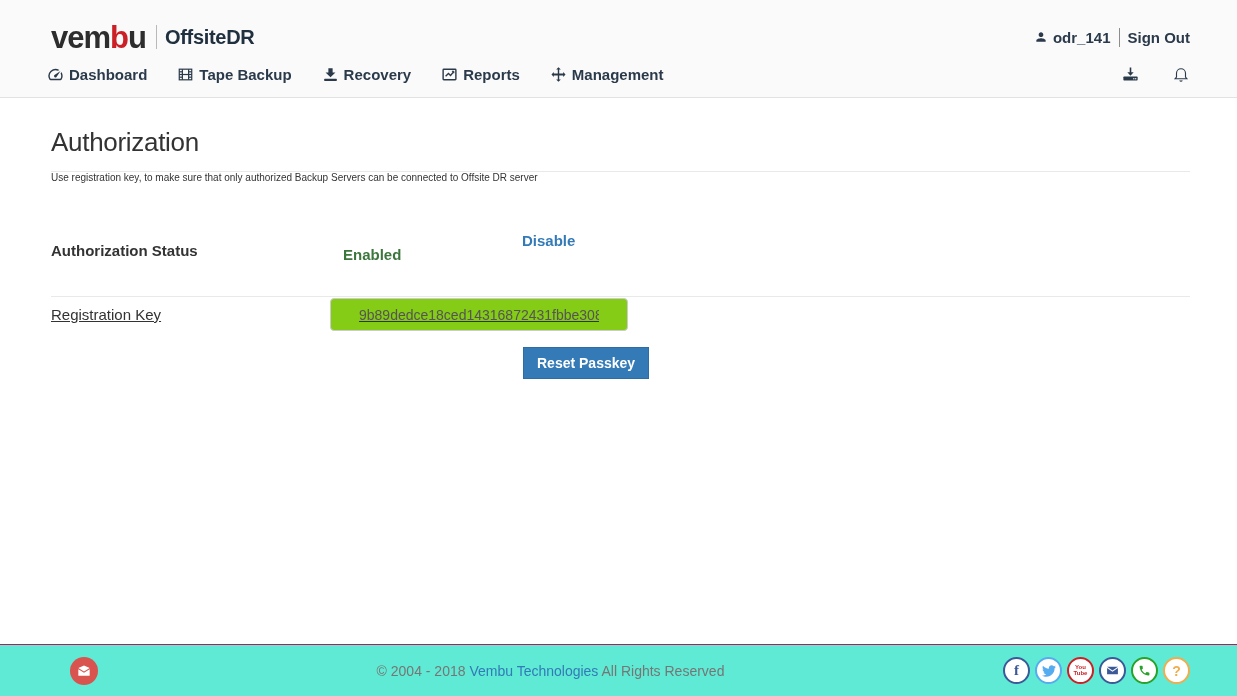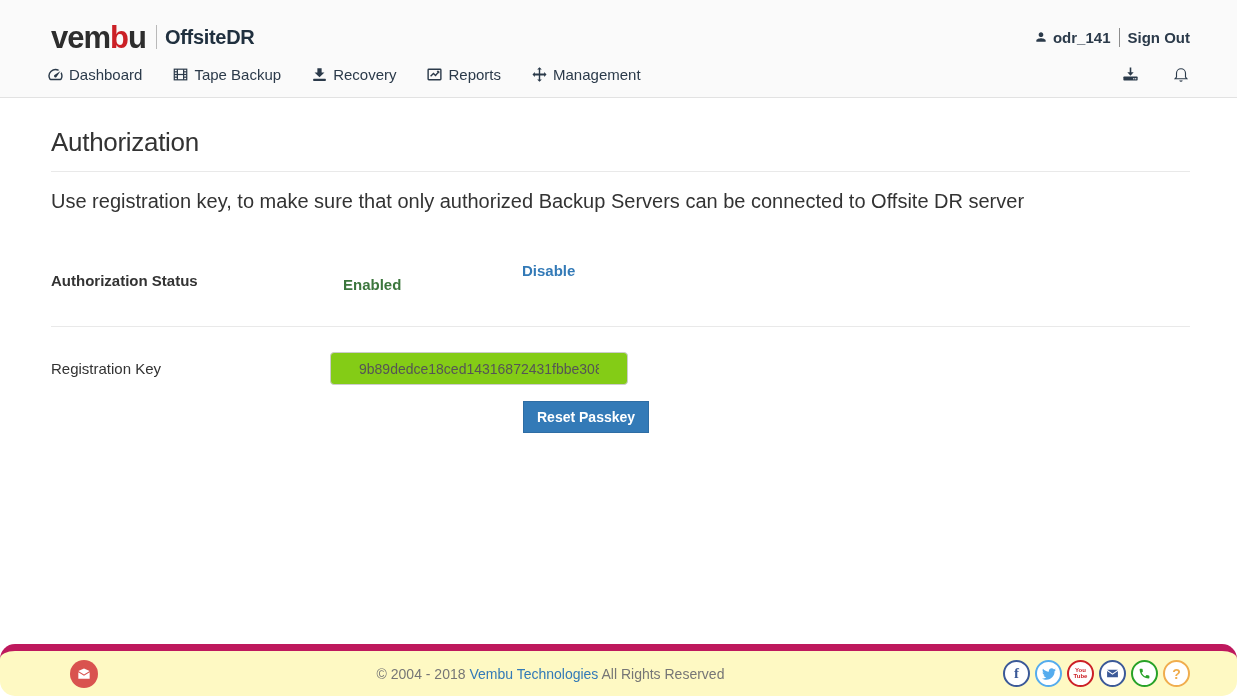--- a/index.html
+++ b/index.html
@@ -40,47 +40,47 @@
 
   .user-area { display: flex; align-items: center; font-size: 15px; font-weight: 600; color: #2b3a4a; }
   .user-area .uicon { display: flex; margin-right: 5px; color: #2b3a4a; }
   .user-sep { width: 1px; height: 19px; background: #8d8d8d; margin: 0 8px; }
   .user-name, .sign-out { cursor: pointer; }
 
   .nav-row { display: flex; align-items: center; height: 44px; }
   .nav-item {
     display: flex; align-items: flex-start;
     margin-right: 30px;
-    font-size: 15px; font-weight: 400; color: #2b3a4a;
+    font-size: 15px; font-weight: 700; color: #2b3a4a;
     cursor: pointer; white-space: nowrap;
   }
   .nav-item .nicon { display: flex; margin-right: 5px; color: #2b3a4a; }
   .nav-right { margin-left: auto; display: flex; align-items: center; gap: 32px; }
   .nav-right .tool { display: flex; color: #2b3a4a; cursor: pointer; }
   svg { display: block; }
 
   
   .main {
     background: #fff;
     height: 546px;
     padding: 29px 47px 0 51px;
   }
   .page-title { font-size: 26px; font-weight: 500; color: #333; margin-bottom: 13px; letter-spacing: -0.3px; }
   .rule { border: 0; border-top: 1px solid #e9e9e9; }
-  .desc { font-size: 20px; color: #333; margin-top: 18px; }
+  .desc { font-size: 10px; color: #333; }
 
   .row { display: flex; align-items: center; }
   .row-status { margin-top: 35px; }
   .col-label { width: 292px; font-size: 15px; color: #333; }
   .bold { font-weight: 700; margin-top: 20px; }
   .status-value { width: 179px; color: #3c763d; font-weight: 700; font-size: 15px; margin-top: 28px; }
   .status-action { color: #337ab7; font-weight: 700; font-size: 15px; cursor: pointer; }
   .rule-mid { margin-top: 33px; }
 
-  .row-key { margin-top: 25px; }
+  .row-key { margin-top: 1px; text-decoration: underline; }
   .row-key .col-label { width: 279px; }
   .key-input {
     width: 298px; height: 33px;
     background: #84cc16;
     border: 1px solid #ccc;
     border-radius: 4px;
     color: #555;
     font-size: 14px;
     padding: 0 28px;
     font-family: "Liberation Sans", sans-serif;
@@ -96,26 +96,25 @@
     font-family: "Liberation Sans", sans-serif;
     cursor: pointer;
     padding: 0 13px;
   }
 
   
   .footer {
     position: absolute;
     left: 0; right: 0; bottom: 0;
     height: 52px;
-    background: #fef9c3;
-    border-top: 7px solid #be185d;
+    background: #5eead4;
+    border-top: 1px solid #be185d;
     display: flex;
     align-items: center;
     padding: 0 47px 0 70px;
-    border-radius: 15px;
   }
   .mail-circle {
     width: 28px; height: 28px; border-radius: 50%;
     background: #d9534f;
     display: flex; align-items: center; justify-content: center;
     cursor: pointer;
     flex: 0 0 auto;
   }
   .copyright { flex: 1; text-align: center; font-size: 14px; color: #767676; }
   .company-link { color: #337ab7; cursor: pointer; }

